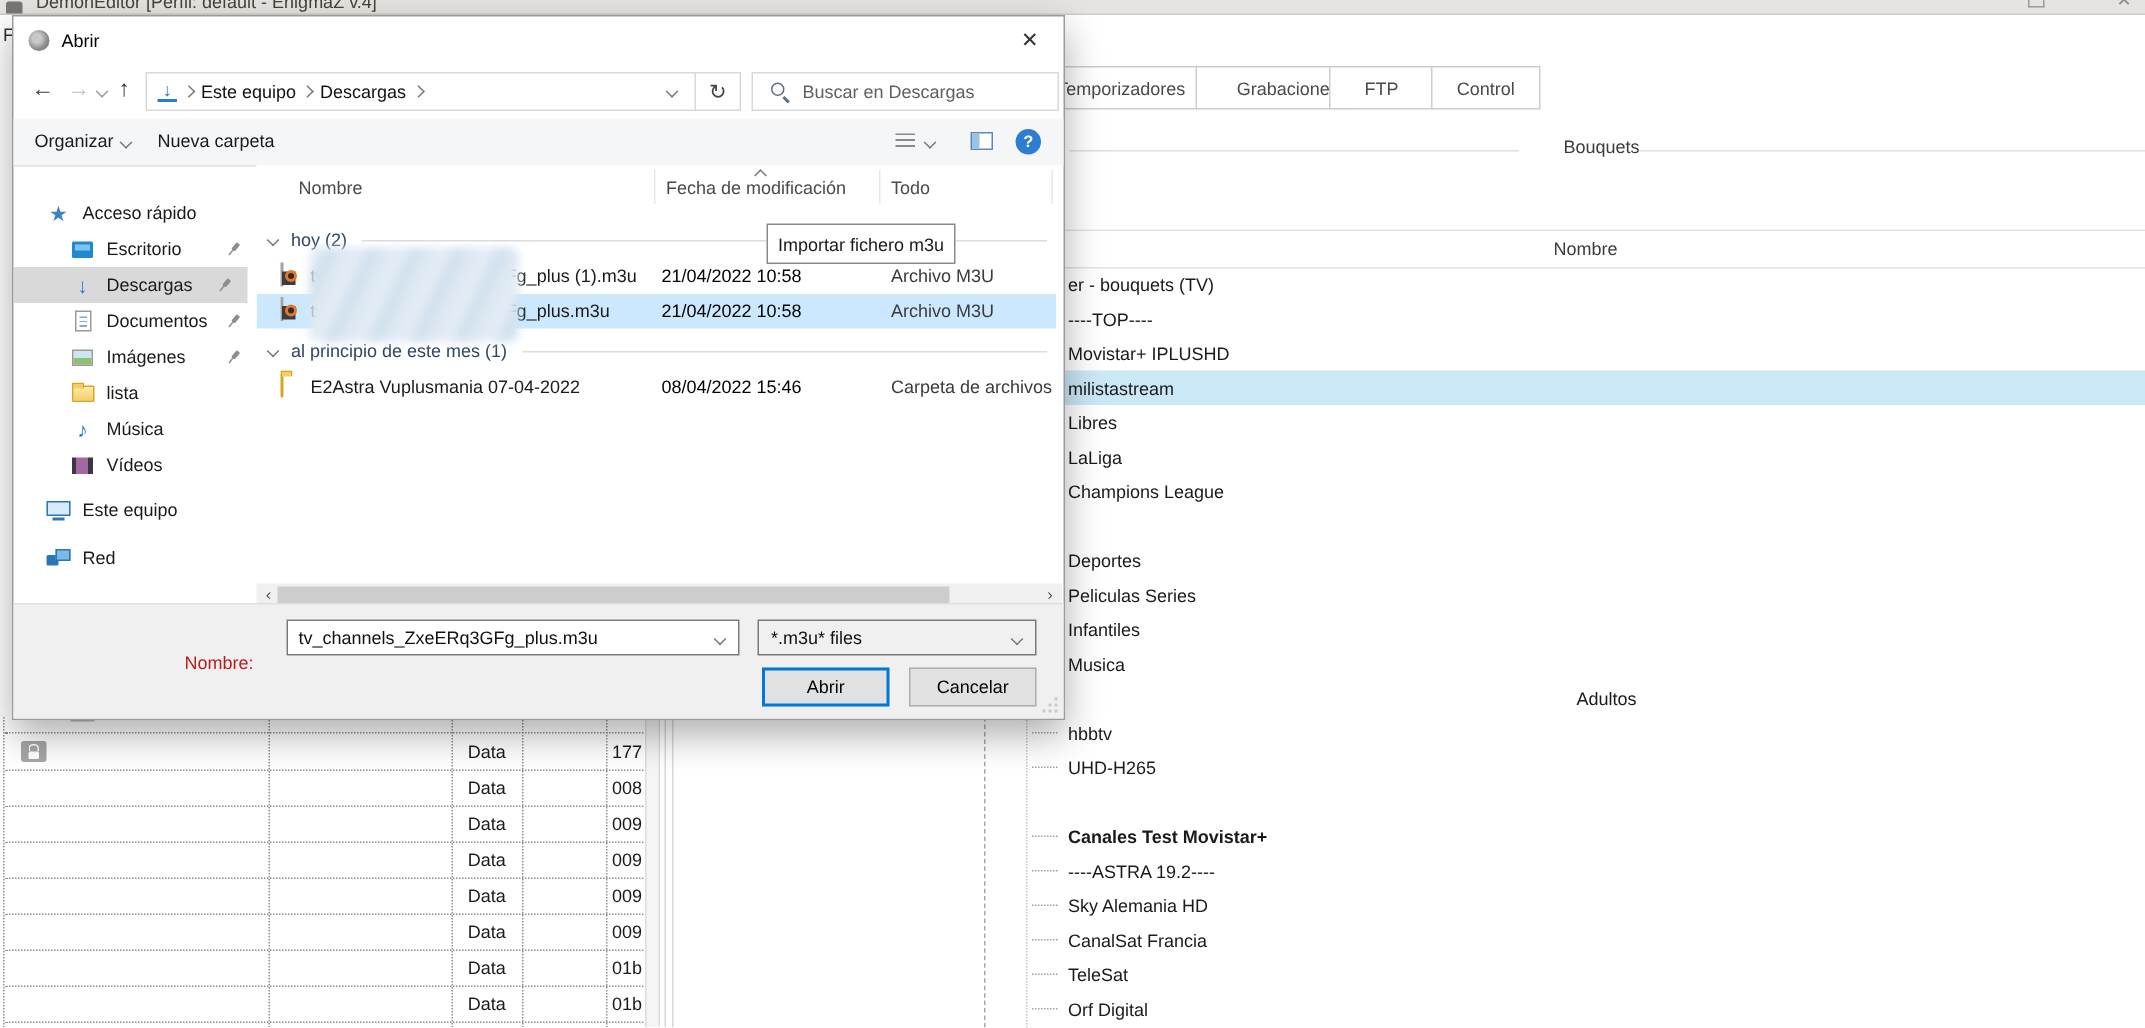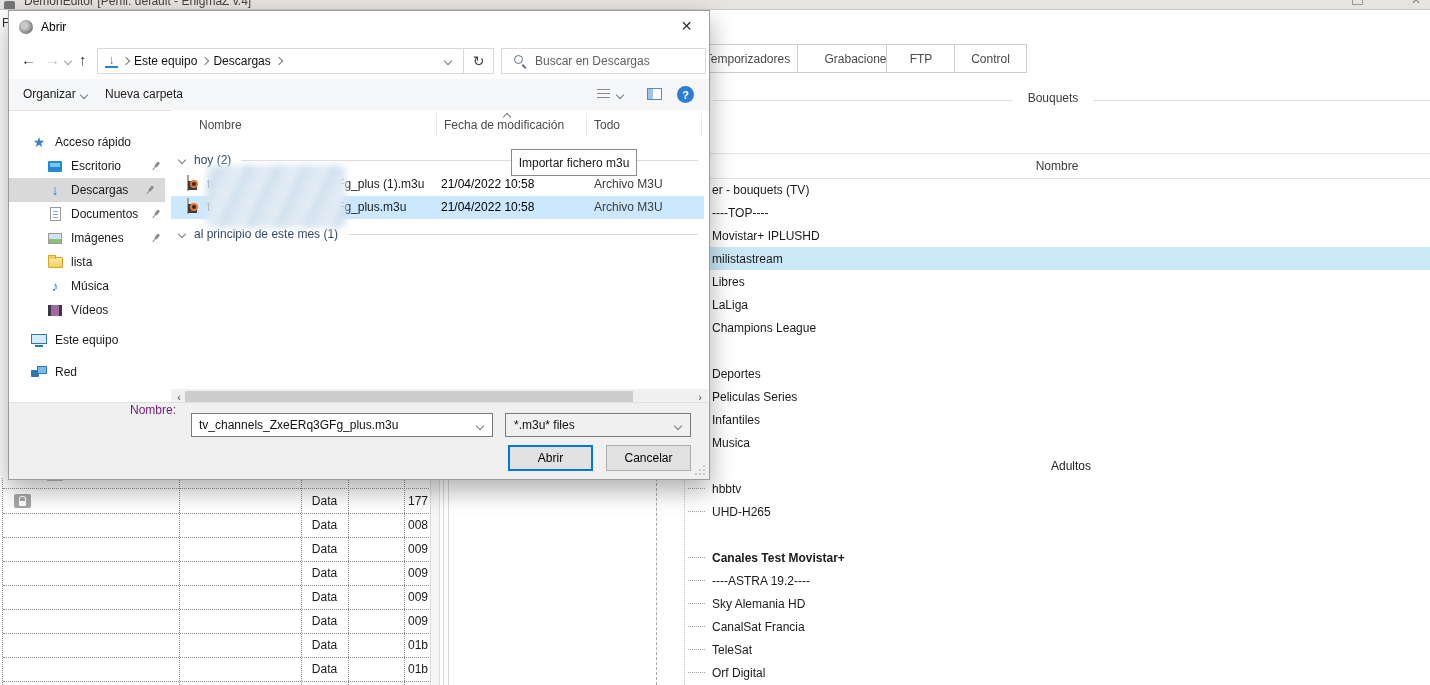--- a/index.html
+++ b/index.html
@@ -12,21 +12,21 @@
   .bg-title-text{position:absolute;left:24px;top:-6px;color:#47423c;white-space:nowrap;}
   .bg-title-icon{position:absolute;left:4px;top:1px;width:11px;height:10px;background:#777;border-radius:2px;}
   .frag-max{position:absolute;left:1352px;top:0;width:9px;height:4px;border:1px solid #9a9a9a;border-top:none;z-index:1;}
   .frag-close{position:absolute;left:1411px;top:0;width:14px;height:6px;overflow:hidden;color:#8a8a8a;font-size:12px;z-index:1;}
   .frag-close span{position:relative;top:-7px;}
   .menu-frag{position:absolute;left:2px;top:16px;color:#333;z-index:1;}
 
   .tab{position:absolute;top:44px;height:27px;border:1px solid #cdcdcd;background:#fff;
        display:flex;align-items:center;justify-content:center;color:#4a4a4a;z-index:1;}
 
-  .bq-label{position:absolute;top:91px;left:1013px;width:80px;text-align:center;color:#3c3c3c;z-index:1;background:#fff;}
+  .bq-label{position:absolute;top:91px;left:1013px;width:80px;text-align:right;color:#3c3c3c;z-index:1;background:#fff;}
   .bq-line{position:absolute;top:100px;height:0;border-top:1px solid #dedede;z-index:0;}
   .bq-header{position:absolute;top:153px;left:684px;right:0;height:24px;border-top:1px solid #e3e3e3;
              border-bottom:1px solid #e3e3e3;display:flex;align-items:center;justify-content:center;
              color:#3c3c3c;background:#fff;z-index:1;}
   .bq-list{position:absolute;top:178px;left:684px;right:0;bottom:0;border-left:1px dotted #c2c2c2;z-index:1;}
   .bq-row{position:absolute;left:0;right:0;height:23px;display:flex;align-items:center;padding-left:27px;box-sizing:border-box;}
   .bq-row.selected{background:#cbe8f6;}
   .tree-line{position:absolute;left:3px;top:11px;width:17px;border-top:1px dotted #9f9f9f;}
   .bq-exp{position:absolute;left:9px;top:8px;width:5px;height:5px;border-right:1.3px solid #555;border-bottom:1.3px solid #555;transform:rotate(-45deg);}
 
@@ -147,21 +147,21 @@
   .blur-patch{position:absolute;left:35px;top:26px;width:140px;height:63px;border-radius:6px;
               background:repeating-linear-gradient(115deg,#e3ecf5 0 9px,#d2e2ef 9px 18px,#dde8f2 18px 26px);
               filter:blur(3px);z-index:3;}
 
   .hscroll{position:absolute;left:162px;right:1px;top:378px;height:15px;background:#f0f0f0;}
   .hs-arrow{position:absolute;top:0;width:12px;height:15px;display:flex;align-items:center;justify-content:center;color:#505050;font-size:11px;}
   .hs-left{left:2px;} .hs-right{right:2px;}
   .hs-thumb{position:absolute;left:14px;top:2px;width:448px;height:11px;background:#cdcdcd;}
 
   .dlg-bottom{position:absolute;left:0;right:0;bottom:0;height:76px;background:#f0f0f0;border-top:1px solid #dfdfdf;}
-  .fn-label{position:absolute;left:114px;top:0;width:60px;text-align:center;color:#701a75;}
+  .fn-label{position:absolute;left:114px;top:32px;width:60px;text-align:left;color:#b91c1c;}
   .fn-input{position:absolute;left:182px;top:10px;width:302px;height:24px;border:1px solid #7a7a7a;background:#fff;
             box-sizing:border-box;display:flex;align-items:center;padding-left:7px;color:#111;}
   .fn-input .chv{position:absolute;right:9px;top:9px;}
   .ft-select{position:absolute;left:496px;top:10px;width:186px;height:24px;border:1px solid #7a7a7a;background:#f0f0f0;
              box-sizing:border-box;display:flex;align-items:center;padding-left:8px;color:#111;}
   .ft-select .chv{position:absolute;right:9px;top:9px;}
   .btn{position:absolute;top:42px;width:85px;height:26px;display:flex;align-items:center;justify-content:center;
        background:#e1e1e1;box-sizing:border-box;color:#000;}
   .btn-open{left:499px;border:2px solid #0078d7;}
   .btn-cancel{left:597px;border:1px solid #adadad;}
@@ -450,20 +450,26 @@
           <span class="fic"><span class="ic-m3u"></span></span>
           <span class="fr-name">tv_channels_ZxeERq3GFg_plus.m3u</span>
           <span class="fr-date">21/04/2022 10:58</span>
           <span class="fr-type">Archivo M3U</span>
         </div>
         <div class="fgroup" style="top: 84px;">
           <span class="chv down"></span>
           <span>al principio de este mes (1)</span>
           <span class="gline"></span>
         </div>
+        <div class="frow" style="top: 108px; height: 24px; width: 533px;">
+          <span class="fic"><span class="ic-folder"></span></span>
+          <span class="fr-name">E2Astra Vuplusmania 07-04-2022</span>
+          <span class="fr-date">08/04/2022 15:46</span>
+          <span class="fr-type">Carpeta de archivos</span>
+        </div>
         <span class="blur-patch"></span>
       </div>
 
     <div class="hscroll">
       <span class="hs-arrow hs-left">‹</span>
       <span class="hs-thumb"></span>
       <span class="hs-arrow hs-right">›</span>
     </div>
 
     <div class="dlg-bottom">

